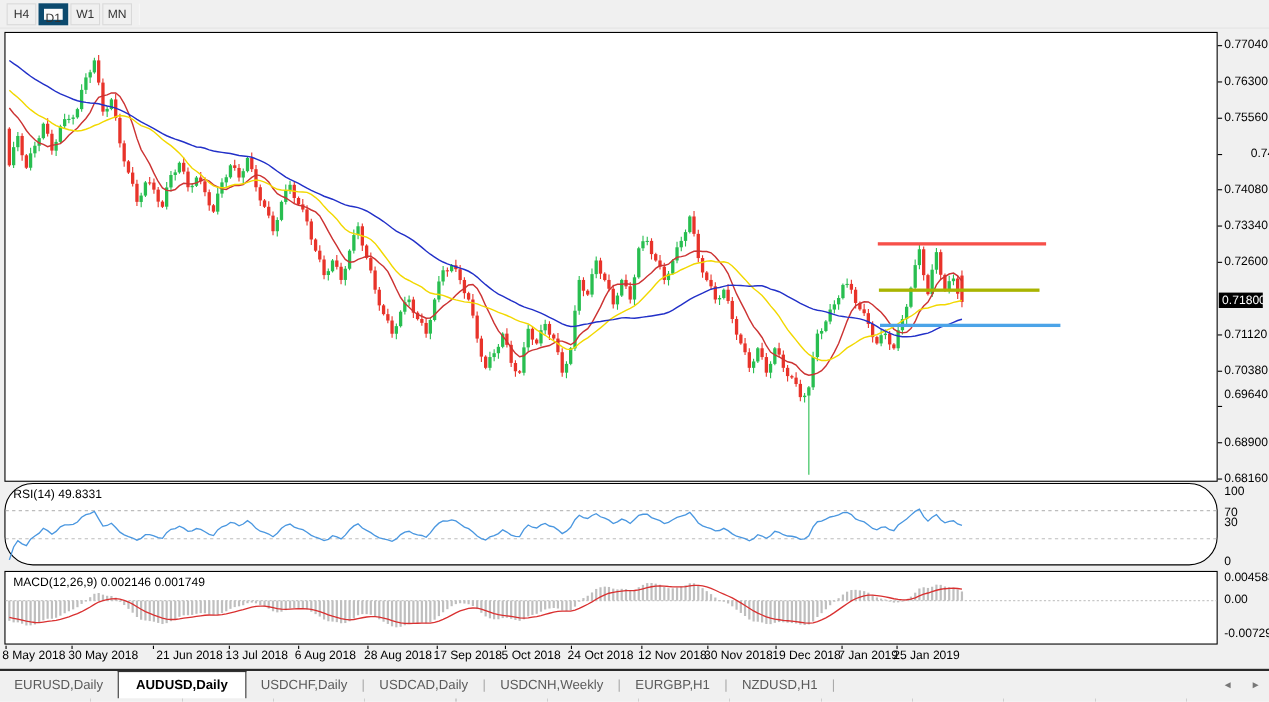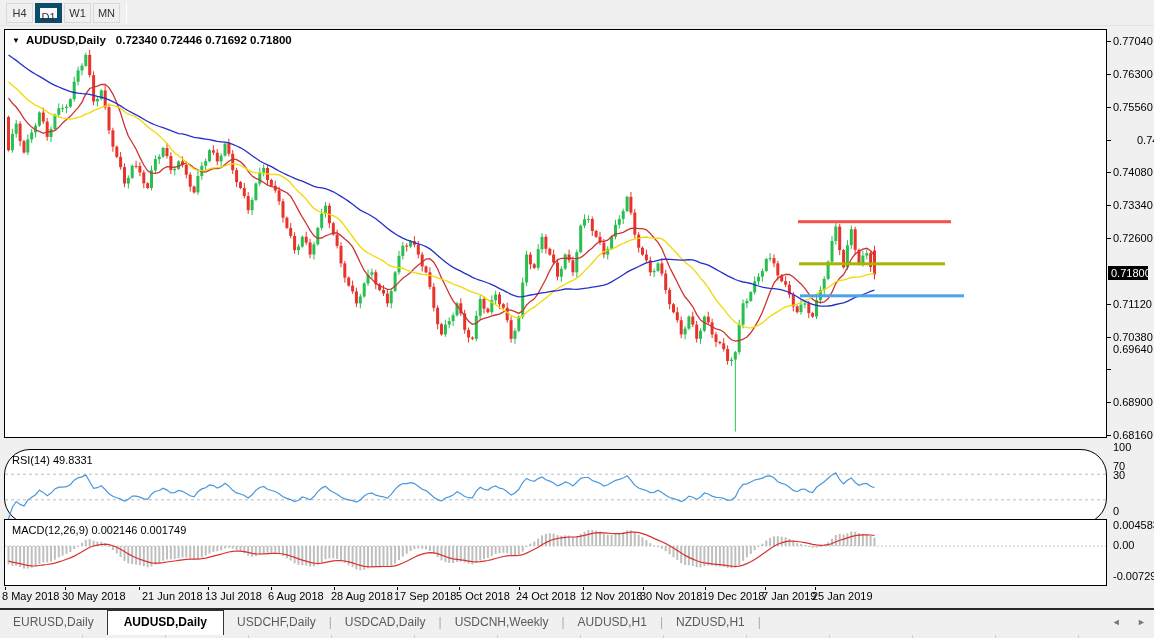--- a/index.html
+++ b/index.html
@@ -10,21 +10,21 @@
   
   #toolbar { position:absolute; left:0; top:0; width:1154px; height:26px; background:#f0f0f0; border-bottom:1px solid #e3e3e3; }
   .tf-btn { position:absolute; top:3px; width:27px; height:20px; font-size:11px; color:#333;
             background:#f0f0f0; border:1px solid #d9d9d9; text-align:center; line-height:18px; cursor:default; }
   .tf-btn.active { background:#fbfbfb; border:5px solid #0c4a6e; }
   .tb-sep { position:absolute; top:3px; left:126px; width:1px; height:20px; background:#dcdcdc; border-right:1px solid #fff; }
 
   
   .panel { position:absolute; left:4px; width:1103px; background:#fff; border:1px solid #000; }
   #main-panel { top:29px;  height:409px; }
-  #rsi-panel  { top:449px; height:75px;border-radius:26px; }
+  #rsi-panel  { top:439px; height:75px;border-radius:26px; }
   #macd-panel { top:519px; height:67px; }
   .panel svg { position:absolute; left:0; top:0; }
   .panel-label { position:absolute; left:7px; top:4px; font-size:11px; color:#000; white-space:pre; z-index:5; }
   #chart-title { font-weight:bold; font-size:11.5px; }
   #chart-title .caret { display:inline-block; font-size:8px; margin-right:6px; transform:translateY(-1px); }
   #chart-title .ohlc { margin-left:10px; font-weight:bold; }
 
   
   .ytick { position:absolute; left:1113px; font-size:11px; color:#000; white-space:nowrap; }
   .ytick-dash { position:absolute; left:1107px; width:4px; height:1px; background:#000; }
@@ -516,21 +516,20 @@
         <rect x="864.1" y="223.2" width="3" height="13.8" fill="#e8332a"></rect>
         <line x1="869.5" x2="869.5" y1="215.8" y2="249.3" stroke="#e8332a" stroke-width="1"></line>
         <rect x="868.0" y="220.5" width="3" height="24.0" fill="#e8332a"></rect>
         <polyline points="3.5,68.2 7.4,73.2 11.2,77.0 15.1,82.4 19.0,88.6 22.8,93.3 26.7,97.1 30.6,100.0 34.4,101.3 38.3,103.3 42.2,102.0 46.0,101.5 49.9,100.6 53.8,97.3 57.6,92.9 61.5,89.6 65.4,86.3 69.2,81.9 73.1,77.7 77.0,72.1 80.8,63.9 84.7,58.5 88.6,57.2 92.4,56.2 96.3,54.5 100.2,54.5 104.0,57.6 107.9,64.1 111.8,72.8 115.6,82.9 119.5,95.8 123.3,106.0 127.2,112.5 131.1,119.2 134.9,127.4 138.8,135.0 142.7,140.8 146.5,143.1 150.4,143.4 154.3,142.3 158.1,138.8 162.0,136.6 165.9,137.0 169.7,137.3 173.6,136.2 177.5,134.4 181.3,133.0 185.2,134.7 189.1,138.0 192.9,139.9 196.8,141.7 200.7,142.2 204.5,140.2 208.4,138.6 212.3,138.6 216.1,137.7 220.0,134.5 223.9,131.3 227.7,129.0 231.6,129.7 235.5,131.9 239.3,135.4 243.2,141.4 247.1,146.1 250.9,148.3 254.8,150.0 258.7,152.5 262.5,155.1 266.4,156.6 270.3,157.4 274.1,158.8 278.0,160.9 281.9,162.7 285.7,166.3 289.6,173.0 293.5,180.4 297.3,187.2 301.2,193.5 305.1,200.4 308.9,205.8 312.8,208.4 316.7,208.0 320.5,205.8 324.4,204.5 328.3,203.0 332.1,202.9 336.0,205.6 339.8,209.1 343.7,212.2 347.6,216.9 351.4,224.4 355.3,232.7 359.2,240.5 363.0,245.6 366.9,249.4 370.8,253.2 374.6,255.9 378.5,257.5 382.4,259.3 386.2,259.2 390.1,256.1 394.0,252.1 397.8,248.3 401.7,245.5 405.6,242.4 409.4,238.4 413.3,234.9 417.2,232.2 421.0,229.1 424.9,228.7 428.8,232.2 432.6,239.0 436.5,247.9 440.4,255.7 444.2,263.7 448.1,270.8 452.0,275.6 455.8,280.3 459.7,286.1 463.6,291.2 467.4,294.3 471.3,293.4 475.2,289.9 479.0,288.3 482.9,287.4 486.8,285.9 490.6,285.0 494.5,284.1 498.4,281.9 502.2,280.1 506.1,280.1 510.0,281.6 513.8,283.4 517.7,280.8 521.6,275.0 525.4,271.4 529.3,268.8 533.2,263.3 537.0,256.2 540.9,249.0 544.8,240.6 548.6,233.8 552.5,229.8 556.3,228.4 560.2,228.4 564.1,228.0 567.9,228.4 571.8,228.7 575.7,227.6 579.5,224.7 583.4,221.1 587.3,218.0 591.1,214.0 595.0,211.4 598.9,211.4 602.7,210.2 606.6,206.6 610.5,203.9 614.3,203.3 618.2,202.4 622.1,200.2 625.9,198.4 629.8,198.2 633.7,198.7 637.5,198.7 641.4,199.8 645.3,203.4 649.1,208.0 653.0,212.4 656.9,218.7 660.7,228.0 664.6,237.2 668.5,244.9 672.3,252.2 676.2,260.2 680.1,267.0 683.9,271.4 687.8,276.8 691.7,284.3 695.5,290.1 699.4,292.7 703.3,294.5 707.1,296.8 711.0,298.9 714.9,299.8 718.7,301.9 722.6,306.3 726.5,309.8 730.3,311.1 734.2,310.5 738.1,309.2 741.9,307.0 745.8,302.8 749.7,296.8 753.5,290.1 757.4,282.3 761.3,272.1 765.1,261.9 769.0,253.1 772.8,248.1 776.7,245.9 780.6,244.3 784.4,244.5 788.3,247.0 792.2,250.6 796.0,253.9 799.9,258.4 803.8,263.9 807.6,269.2 811.5,271.7 815.4,272.6 819.2,272.0 823.1,268.7 827.0,262.2 830.8,253.6 834.7,248.2 838.6,244.6 842.4,237.8 846.3,229.0 850.2,224.0 854.0,221.4 857.9,219.1 861.8,218.3 865.6,220.8 869.5,225.6 " fill="none" stroke="#cc3333" stroke-width="1.3"></polyline>
         <polyline points="3.5,52.1 7.4,55.6 11.2,58.6 15.1,62.2 19.0,66.3 22.8,69.7 26.7,72.6 30.6,75.2 34.4,77.0 38.3,79.1 42.2,81.9 46.0,84.2 49.9,85.7 53.8,86.8 57.6,87.9 61.5,88.7 65.4,89.1 69.2,88.6 73.1,87.5 77.0,86.1 80.8,84.1 84.7,82.9 88.6,80.7 92.4,79.1 96.3,77.6 100.2,76.1 104.0,75.0 107.9,75.4 111.8,76.5 115.6,78.4 119.5,81.6 123.3,84.2 127.2,85.5 131.1,87.1 134.9,89.8 138.8,93.2 142.7,96.8 146.5,99.7 150.4,102.4 154.3,105.8 158.1,109.4 162.0,113.5 165.9,118.7 169.7,123.0 173.6,125.7 177.5,128.7 181.3,132.5 185.2,136.1 189.1,139.0 192.9,140.3 196.8,140.7 200.7,140.4 204.5,138.9 208.4,137.8 212.3,137.6 216.1,137.1 220.0,135.8 223.9,134.4 227.7,133.6 231.6,134.2 235.5,135.5 239.3,137.3 243.2,140.1 247.1,142.1 250.9,142.7 254.8,142.9 258.7,143.2 262.5,143.8 266.4,144.4 270.3,144.5 274.1,144.9 278.0,146.8 281.9,149.6 285.7,153.0 289.6,157.6 293.5,161.8 297.3,165.3 301.2,169.2 305.1,174.3 308.9,178.4 312.8,181.0 316.7,182.4 320.5,183.2 324.4,184.5 328.3,185.6 332.1,187.7 336.0,191.3 339.8,196.1 343.7,201.4 347.6,206.5 351.4,211.8 355.3,216.7 359.2,220.4 363.0,223.0 366.9,225.0 370.8,227.2 374.6,229.0 378.5,231.1 382.4,234.2 386.2,236.4 390.1,237.2 394.0,237.7 397.8,238.5 401.7,240.0 405.6,241.6 409.4,242.6 413.3,243.5 417.2,244.4 421.0,244.8 424.9,245.3 428.8,246.3 432.6,247.8 436.5,249.2 440.4,250.5 444.2,252.2 448.1,254.0 452.0,255.4 455.8,256.8 459.7,258.6 463.6,260.6 467.4,262.2 471.3,263.3 475.2,264.5 479.0,266.9 482.9,269.9 486.8,272.4 490.6,274.8 494.5,277.5 498.4,279.9 502.2,282.4 506.1,285.4 510.0,287.4 513.8,287.8 517.7,285.9 521.6,282.3 525.4,279.5 529.3,277.1 533.2,274.1 537.0,271.1 540.9,268.1 544.8,264.7 548.6,261.3 552.5,258.5 556.3,256.3 560.2,254.3 564.1,252.1 567.9,250.3 571.8,248.1 575.7,245.0 579.5,241.1 583.4,237.1 587.3,233.0 591.1,228.4 595.0,224.4 598.9,221.6 602.7,220.0 606.6,219.2 610.5,217.4 614.3,215.2 618.2,213.5 622.1,211.7 625.9,210.0 629.8,209.1 633.7,208.4 637.5,207.4 641.4,207.0 645.3,207.9 649.1,208.3 653.0,207.9 656.9,208.9 660.7,211.8 664.6,215.7 668.5,219.9 672.3,224.0 676.2,228.4 680.1,232.3 683.9,235.2 687.8,238.6 691.7,243.2 695.5,248.1 699.4,252.5 703.3,257.6 707.1,263.8 711.0,269.7 714.9,274.6 718.7,279.2 722.6,284.1 726.5,288.6 730.3,292.2 734.2,294.7 738.1,296.5 741.9,297.7 745.8,297.8 749.7,296.8 753.5,295.2 757.4,292.9 761.3,289.5 765.1,286.3 769.0,283.9 772.8,281.6 776.7,279.0 780.6,276.9 784.4,275.9 788.3,275.2 792.2,274.2 796.0,272.5 799.9,270.7 803.8,269.0 807.6,267.0 811.5,264.3 815.4,261.5 819.2,259.4 823.1,257.5 827.0,254.8 830.8,251.8 834.7,250.4 838.6,250.0 842.4,248.8 846.3,247.5 850.2,247.1 854.0,247.1 857.9,246.2 861.8,244.9 865.6,244.1 869.5,243.2 " fill="none" stroke="#f2d800" stroke-width="1.3"></polyline>
         <polyline points="3.5,25.0 7.4,27.8 11.2,30.4 15.1,33.4 19.0,36.5 22.8,39.3 26.7,41.9 30.6,44.3 34.4,46.4 38.3,48.6 42.2,51.1 46.0,53.4 49.9,55.3 53.8,57.0 57.6,58.6 61.5,60.2 65.4,61.6 69.2,62.5 73.1,63.1 77.0,63.6 80.8,63.8 84.7,64.3 88.6,65.4 92.4,66.4 96.3,67.2 100.2,68.3 104.0,69.8 107.9,71.7 111.8,73.7 115.6,75.9 119.5,78.5 123.3,80.8 127.2,82.9 131.1,84.8 134.9,86.9 138.8,89.2 142.7,91.5 146.5,93.4 150.4,95.0 154.3,96.5 158.1,97.7 162.0,99.1 165.9,100.7 169.7,102.2 173.6,103.6 177.5,103.9 181.3,104.8 185.2,106.2 189.1,107.3 192.9,107.9 196.8,108.5 200.7,109.1 204.5,109.6 208.4,110.5 212.3,111.4 216.1,111.8 220.0,112.2 223.9,113.0 227.7,114.4 231.6,116.0 235.5,117.8 239.3,120.0 243.2,122.8 247.1,125.7 250.9,128.3 254.8,131.0 258.7,133.0 262.5,134.8 266.4,136.7 270.3,138.9 274.1,141.0 278.0,143.0 281.9,144.8 285.7,146.5 289.6,148.4 293.5,149.8 297.3,151.1 301.2,152.8 305.1,154.7 308.9,156.3 312.8,157.3 316.7,157.9 320.5,158.7 324.4,160.1 328.3,161.8 332.1,164.0 336.0,166.4 339.8,168.8 343.7,171.4 347.6,174.3 351.4,177.3 355.3,180.1 359.2,182.2 363.0,184.0 366.9,186.2 370.8,188.8 374.6,191.7 378.5,194.9 382.4,198.2 386.2,201.1 390.1,203.7 394.0,206.2 397.8,208.2 401.7,209.9 405.6,211.2 409.4,212.5 413.3,213.8 417.2,215.0 421.0,216.6 424.9,218.9 428.8,221.9 432.6,225.4 436.5,228.8 440.4,231.9 444.2,234.8 448.1,237.4 452.0,239.3 455.8,241.2 459.7,243.3 463.6,245.2 467.4,247.3 471.3,249.0 475.2,250.3 479.0,251.5 482.9,253.0 486.8,254.6 490.6,256.4 494.5,258.6 498.4,260.4 502.2,262.3 506.1,264.4 510.0,265.9 513.8,266.8 517.7,266.7 521.6,265.9 525.4,265.0 529.3,264.4 533.2,263.6 537.0,262.8 540.9,262.3 544.8,261.6 548.6,261.0 552.5,260.6 556.3,259.8 560.2,259.0 564.1,258.8 567.9,259.1 571.8,259.3 575.7,258.8 579.5,258.3 583.4,257.8 587.3,257.2 591.1,256.6 595.0,255.9 598.9,255.2 602.7,253.9 606.6,251.9 610.5,249.5 614.3,247.2 618.2,244.7 622.1,242.1 625.9,240.1 629.8,238.3 633.7,236.5 637.5,234.6 641.4,232.9 645.3,231.9 649.1,231.3 653.0,230.3 656.9,229.4 660.7,229.2 664.6,229.4 668.5,229.6 672.3,229.9 676.2,230.2 680.1,230.0 683.9,229.7 687.8,229.8 691.7,231.1 695.5,232.8 699.4,233.9 703.3,235.2 707.1,237.1 711.0,239.4 714.9,241.5 718.7,243.6 722.6,245.8 726.5,247.6 730.3,249.5 734.2,251.0 738.1,252.0 741.9,252.6 745.8,253.5 749.7,254.8 753.5,256.0 757.4,257.2 761.3,257.8 765.1,258.3 769.0,258.7 772.8,259.2 776.7,259.9 780.6,261.0 784.4,262.5 788.3,264.5 792.2,266.7 796.0,269.1 799.9,271.1 803.8,272.9 807.6,274.4 811.5,275.4 815.4,276.1 819.2,276.2 823.1,276.0 827.0,275.5 830.8,274.5 834.7,273.6 838.6,272.8 842.4,271.3 846.3,269.3 850.2,267.4 854.0,266.0 857.9,264.6 861.8,263.0 865.6,261.4 869.5,260.2 " fill="none" stroke="#2230c8" stroke-width="1.3"></polyline>
         <rect x="793" y="190.2" width="153" height="3" fill="#f75049"></rect>
         <rect x="794" y="232.3" width="146" height="3" fill="#a9b400"></rect>
         <rect x="795" y="264.3" width="164" height="3" fill="#4ba4e8"></rect>
       </svg>
-    <div id="chart-title" class="panel-label"><span class="caret">▼</span><span>AUDUSD,Daily</span><span class="ohlc">0.72340 0.72446 0.71692 0.71800</span></div>
   </div>
 
   <div id="rsi-panel" class="panel">
     <svg id="rsi-svg" width="1101" height="73">
         <line x1="0" x2="1101" y1="24.2" y2="24.2" stroke="#bdbdbd" stroke-width="1" stroke-dasharray="3,3"></line>
         <line x1="0" x2="1101" y1="49.8" y2="49.8" stroke="#bdbdbd" stroke-width="1" stroke-dasharray="3,3"></line>
         <polyline points="3.5,69.0 7.4,57.2 11.2,51.5 15.1,54.4 19.0,56.0 22.8,50.1 26.7,47.3 30.6,44.7 34.4,40.2 38.3,42.4 42.2,45.7 46.0,43.1 49.9,38.9 53.8,37.1 57.6,37.1 61.5,36.7 65.4,34.5 69.2,30.2 73.1,27.8 77.0,26.9 80.8,24.9 84.7,31.7 88.6,38.3 92.4,37.7 96.3,35.7 100.2,39.5 104.0,43.8 107.9,46.3 111.8,47.8 115.6,49.1 119.5,51.1 123.3,49.4 127.2,46.1 131.1,46.1 134.9,47.1 138.8,48.8 142.7,49.4 146.5,44.2 150.4,41.2 154.3,40.5 158.1,38.3 162.0,40.1 165.9,43.0 169.7,42.6 173.6,40.5 177.5,41.3 181.3,43.4 185.2,45.8 189.1,46.9 192.9,41.7 196.8,38.9 200.7,37.7 204.5,34.9 208.4,35.6 212.3,38.0 216.1,36.4 220.0,33.3 223.9,36.2 227.7,40.3 231.6,42.9 235.5,44.0 239.3,45.5 243.2,48.0 247.1,44.8 250.9,40.2 254.8,37.5 258.7,36.4 262.5,39.2 266.4,40.5 270.3,41.5 274.1,43.8 278.0,46.7 281.9,48.4 285.7,49.6 289.6,51.5 293.5,50.3 297.3,47.0 301.2,48.0 305.1,49.9 308.9,46.5 312.8,41.6 316.7,38.1 320.5,36.2 324.4,40.0 328.3,42.2 332.1,44.2 336.0,47.0 339.8,48.9 343.7,49.9 347.6,50.7 351.4,52.1 355.3,49.9 359.2,46.0 363.0,43.7 366.9,43.0 370.8,45.2 374.6,46.2 378.5,46.8 382.4,48.4 386.2,44.4 390.1,39.3 394.0,35.6 397.8,33.5 401.7,33.7 405.6,32.6 409.4,33.6 413.3,36.3 417.2,39.2 421.0,40.6 424.9,43.7 428.8,47.3 432.6,49.6 436.5,50.9 440.4,48.0 444.2,46.9 448.1,45.1 452.0,41.7 455.8,43.7 459.7,46.5 463.6,47.7 467.4,47.9 471.3,41.2 475.2,37.3 479.0,39.3 482.9,40.0 486.8,37.2 490.6,35.9 494.5,38.2 498.4,39.0 502.2,41.7 506.1,45.1 510.0,42.9 513.8,39.3 517.7,32.5 521.6,28.4 525.4,30.5 529.3,31.3 533.2,28.6 537.0,27.0 540.9,29.8 544.8,31.1 548.6,32.9 552.5,35.9 556.3,34.4 560.2,31.9 564.1,33.3 567.9,35.9 571.8,32.3 575.7,28.4 579.5,27.5 583.4,27.5 587.3,30.5 591.1,31.9 595.0,33.3 598.9,36.0 602.7,34.8 606.6,32.5 610.5,30.3 614.3,29.3 618.2,28.0 622.1,25.8 625.9,30.2 629.8,35.4 633.7,38.0 637.5,39.4 641.4,40.5 645.3,42.6 649.1,42.3 653.0,40.3 656.9,42.4 660.7,45.3 664.6,47.5 668.5,48.6 672.3,49.7 676.2,51.6 680.1,49.7 683.9,46.1 687.8,47.3 691.7,49.4 695.5,47.0 699.4,43.0 703.3,44.0 707.1,46.1 711.0,47.3 714.9,47.5 718.7,48.4 722.6,50.3 726.5,49.8 730.3,47.1 734.2,39.0 738.1,34.3 741.9,33.8 745.8,32.0 749.7,30.0 753.5,29.2 757.4,28.1 761.3,26.1 765.1,25.9 769.0,27.8 772.8,31.7 776.7,33.4 780.6,34.5 784.4,37.3 788.3,40.4 792.2,41.7 796.0,39.4 799.9,39.0 803.8,41.6 807.6,42.5 811.5,37.3 815.4,34.5 819.2,31.8 823.1,28.3 827.0,24.9 830.8,22.9 834.7,29.7 838.6,33.8 842.4,30.2 846.3,27.9 850.2,32.5 854.0,35.3 857.9,33.9 861.8,33.4 865.6,36.3 869.5,37.7 " fill="none" stroke="#4a97e0" stroke-width="1.2"></polyline>
       </svg>
     <div class="panel-label"><span>RSI(14)</span> <span>49.8331</span></div>
   </div>
@@ -774,21 +773,21 @@
   <div id="frame-line"></div>
   <div id="tabbar">
     <div class="tab-plain">EURUSD,Daily</div>
       <div class="tab-active">AUDUSD,Daily</div>
       <div class="tab-plain">USDCHF,Daily</div>
       <span class="tab-sep">|</span>
       <div class="tab-plain">USDCAD,Daily</div>
       <span class="tab-sep">|</span>
       <div class="tab-plain">USDCNH,Weekly</div>
       <span class="tab-sep">|</span>
-      <div class="tab-plain">AUDUSD,H1</div>
+      <div class="tab-plain">EURGBP,H1</div>
       <span class="tab-sep">|</span>
       <div class="tab-plain">NZDUSD,H1</div>
       <span class="tab-sep">|</span>
       <div id="tab-arrows">
       <span id="arrow-left">◄</span>
       <span id="arrow-right">►</span>
     </div>
   </div>
   <div id="bottom-strip"></div>
 
@@ -803,21 +802,21 @@
     <div class="ytick" style="top: 166.333px;">0.74080</div>
     <div class="ytick-dash" style="top: 172.333px;"></div>
     <div class="ytick" style="top: 199.167px;">0.73340</div>
     <div class="ytick-dash" style="top: 205.167px;"></div>
     <div class="ytick" style="top: 232px;">0.72600</div>
     <div class="ytick-dash" style="top: 238px;"></div>
     <div class="ytick" style="top: 297.667px;">0.71120</div>
     <div class="ytick-dash" style="top: 303.667px;"></div>
     <div class="ytick" style="top: 330.5px;">0.70380</div>
     <div class="ytick-dash" style="top: 336.5px;"></div>
-    <div class="ytick" style="top: 343px;">0.69640</div>
+    <div class="ytick" style="top: 353px;">0.69640</div>
     <div class="ytick-dash" style="top: 369.333px;"></div>
     <div class="ytick" style="top: 396.167px;">0.68900</div>
     <div class="ytick-dash" style="top: 402.167px;"></div>
     <div class="ytick" style="top: 429px;">0.68160</div>
     <div class="ytick-dash" style="top: 435px;"></div>
     <div class="xtick" style="left: 2px;">8 May 2018</div>
     <div class="xtick-dash" style="left: 5px;"></div>
     <div class="xtick" style="left: 62px;">30 May 2018</div>
     <div class="xtick-dash" style="left: 65px;"></div>
     <div class="xtick" style="left: 142px;">21 Jun 2018</div>

